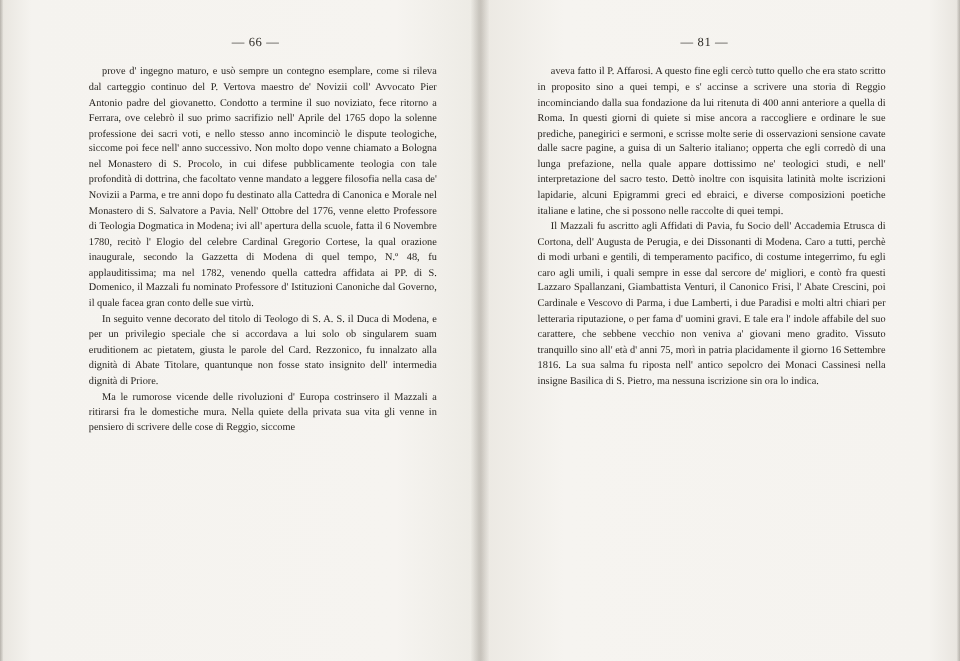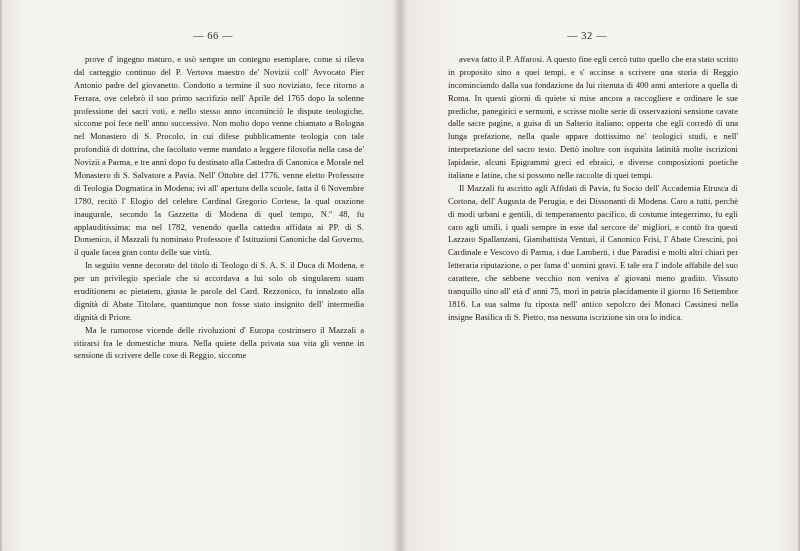--- a/index.html
+++ b/index.html
@@ -97,26 +97,26 @@
 <body>
 
 <div class="page">
   <div class="spread">
 
     <div class="leaf leaf-left">
       <div class="folio">— 66 —</div>
       <div class="textblock">
         <p>prove d' ingegno maturo, e usò sempre un contegno esemplare, come si rileva dal carteggio continuo del P. Vertova maestro de' Novizii coll' Avvocato Pier Antonio padre del giovanetto. Condotto a termine il suo noviziato, fece ritorno a Ferrara, ove celebrò il suo primo sacrifizio nell' Aprile del 1765 dopo la solenne professione dei sacri voti, e nello stesso anno incominciò le dispute teologiche, siccome poi fece nell' anno successivo. Non molto dopo venne chiamato a Bologna nel Monastero di S. Procolo, in cui difese pubblicamente teologia con tale profondità di dottrina, che facoltato venne mandato a leggere filosofia nella casa de' Novizii a Parma, e tre anni dopo fu destinato alla Cattedra di Canonica e Morale nel Monastero di S. Salvatore a Pavia. Nell' Ottobre del 1776, venne eletto Professore di Teologia Dogmatica in Modena; ivi all' apertura della scuole, fatta il 6 Novembre 1780, recitò l' Elogio del celebre Cardinal Gregorio Cortese, la qual orazione inaugurale, secondo la Gazzetta di Modena di quel tempo, N.º 48, fu applauditissima; ma nel 1782, venendo quella cattedra affidata ai PP. di S. Domenico, il Mazzali fu nominato Professore d' Istituzioni Canoniche dal Governo, il quale facea gran conto delle sue virtù.</p>
         <p>In seguito venne decorato del titolo di Teologo di S. A. S. il Duca di Modena, e per un privilegio speciale che si accordava a lui solo ob singularem suam eruditionem ac pietatem, giusta le parole del Card. Rezzonico, fu innalzato alla dignità di Abate Titolare, quantunque non fosse stato insignito dell' intermedia dignità di Priore.</p>
-        <p>Ma le rumorose vicende delle rivoluzioni d' Europa costrinsero il Mazzali a ritirarsi fra le domestiche mura. Nella quiete della privata sua vita gli venne in sensione di scrivere delle cose di Reggio, siccome</p>
+        <p>Ma le rumorose vicende delle rivoluzioni d' Europa costrinsero il Mazzali a ritirarsi fra le domestiche mura. Nella quiete della privata sua vita gli venne in pensiero di scrivere delle cose di Reggio, siccome</p>
       </div>
     </div>
 
     <div class="leaf leaf-right">
-      <div class="folio">— 32 —</div>
+      <div class="folio">— 81 —</div>
       <div class="textblock">
         <p>aveva fatto il P. Affarosi. A questo fine egli cercò tutto quello che era stato scritto in proposito sino a quei tempi, e s' accinse a scrivere una storia di Reggio incominciando dalla sua fondazione da lui ritenuta di 400 anni anteriore a quella di Roma. In questi giorni di quiete si mise ancora a raccogliere e ordinare le sue prediche, panegirici e sermoni, e scrisse molte serie di osservazioni sensione cavate dalle sacre pagine, a guisa di un Salterio italiano; opperta che egli corredò di una lunga prefazione, nella quale appare dottissimo ne' teologici studi, e nell' interpretazione del sacro testo. Dettò inoltre con isquisita latinità molte iscrizioni lapidarie, alcuni Epigrammi greci ed ebraici, e diverse composizioni poetiche italiane e latine, che si possono nelle raccolte di quei tempi.</p>
         <p>Il Mazzali fu ascritto agli Affidati di Pavia, fu Socio dell' Accademia Etrusca di Cortona, dell' Augusta de Perugia, e dei Dissonanti di Modena. Caro a tutti, perchè di modi urbani e gentili, di temperamento pacifico, di costume integerrimo, fu egli caro agli umili, i quali sempre in esse dal sercore de' migliori, e contò fra questi Lazzaro Spallanzani, Giambattista Venturi, il Canonico Frisi, l' Abate Crescini, poi Cardinale e Vescovo di Parma, i due Lamberti, i due Paradisi e molti altri chiari per letteraria riputazione, o per fama d' uomini gravi. E tale era l' indole affabile del suo carattere, che sebbene vecchio non veniva a' giovani meno gradito. Vissuto tranquillo sino all' età d' anni 75, morì in patria placidamente il giorno 16 Settembre 1816. La sua salma fu riposta nell' antico sepolcro dei Monaci Cassinesi nella insigne Basilica di S. Pietro, ma nessuna iscrizione sin ora lo indica.</p>
       </div>
     </div>
 
   </div>
   <div class="gutter-shadow"></div>
   <div class="edge edge-l"></div>
   <div class="edge edge-r"></div>

